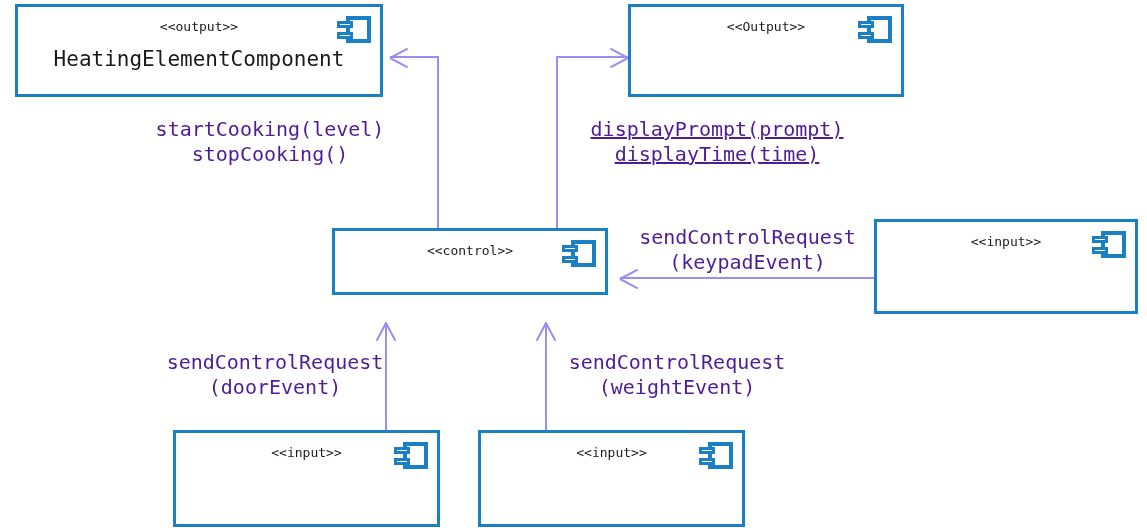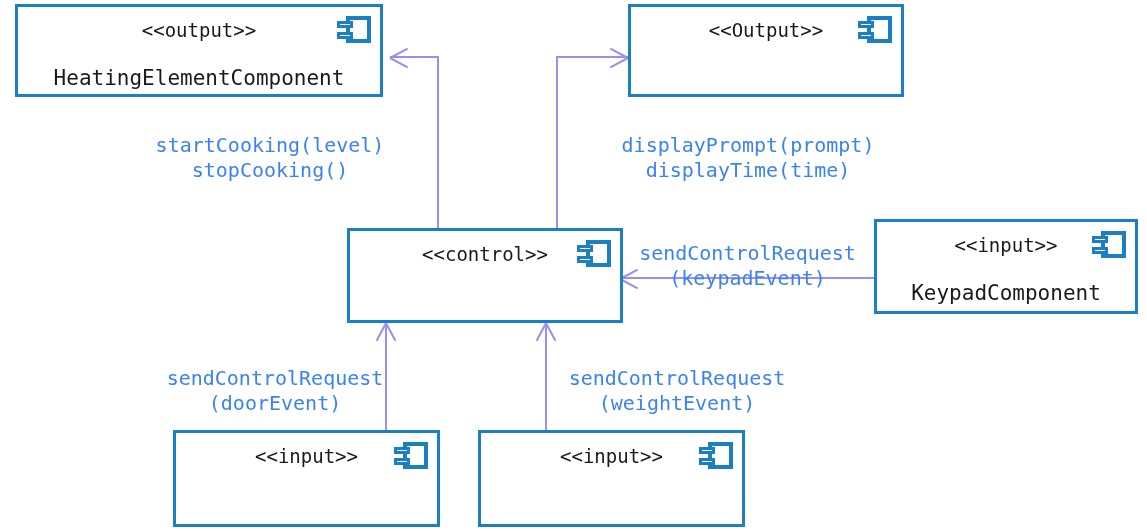--- a/index.html
+++ b/index.html
@@ -28,27 +28,26 @@
     position: absolute;
     left: 0;
     right: 0;
     text-align: center;
     color: #1a1a1a;
     font-family: "DejaVu Sans Mono", "Liberation Mono", monospace;
     white-space: nowrap;
   }
   .stereotype {
     top: 12px;
-    font-size: 19px;
+    font-size: 13px;
     letter-spacing: 0px;
   }
   .cname {
     top: 40px;
     font-size: 21px;
-    margin-top: 19px;
   }
 
   
   .comp-icon {
     position: absolute;
     top: 9px;
     right: 9px;
     width: 34px;
     height: 27px;
   }
@@ -105,27 +104,26 @@
   .head.right i.a { transform: rotate(152deg); }
   .head.right i.b { transform: rotate(208deg); }
   
   .head.up i.a { transform: rotate(62deg); }
   .head.up i.b { transform: rotate(118deg); }
 
   
   .edge-label {
     position: absolute;
     text-align: center;
-    color: #3b82f6;
+    color: #4c1d95;
     font-family: "DejaVu Sans Mono", "Liberation Mono", monospace;
     font-size: 20px;
     line-height: 25px;
     white-space: pre;
     z-index: 4;
-    margin-top: 16px;
   }
 </style>
 </head>
 <body>
 
 <div id="canvas">
 
   <div class="seg v" style="left:437px; top:56px; height:172px;"></div>
   <div class="seg h" style="left:390px; top:56px; width:49px;"></div>
   <div class="head left" style="left:390px; top:57px;">
@@ -154,21 +152,21 @@
 
   <div class="seg v" style="left:545px; top:322px; height:108px;"></div>
   <div class="head up" style="left:546px; top:322px;">
     <i class="a"></i>
       <i class="b"></i>
   </div>
 
   <div class="edge-label" style="left:120px; top:117px; width:300px;">startCooking(level)
 stopCooking()</div>
 
-  <div class="edge-label" style="left:593px; top:117px; width:310px;">displayPrompt(prompt)
+  <div class="edge-label" style="left:562px; top:117px; width:310px;text-decoration:underline;">displayPrompt(prompt)
 displayTime(time)</div>
 
   <div class="edge-label" style="left:625px; top:225px; width:245px;">sendControlRequest
 (keypadEvent)</div>
 
   <div class="edge-label" style="left:150px; top:350px; width:250px;">sendControlRequest
 (doorEvent)</div>
 
   <div class="edge-label" style="left:552px; top:350px; width:250px;">sendControlRequest
 (weightEvent)</div>
@@ -185,32 +183,31 @@
 
   <div class="component" style="left:628px; top:4px; width:276px; height:93px;">
     <div class="comp-text stereotype">&lt;&lt;Output&gt;&gt;</div>
     <div class="comp-icon">
       <div class="body"></div>
       <div class="tab tab1"></div>
       <div class="tab tab2"></div>
     </div>
   </div>
 
-  <div class="component" style="left:347px; top:228px; width:276px; height:95px;">
+  <div class="component" style="left:332px; top:228px; width:276px; height:67px;">
     <div class="comp-text stereotype">&lt;&lt;control&gt;&gt;</div>
     <div class="comp-icon">
       <div class="body"></div>
       <div class="tab tab1"></div>
       <div class="tab tab2"></div>
     </div>
   </div>
 
   <div class="component" style="left:874px; top:219px; width:264px; height:95px;">
     <div class="comp-text stereotype">&lt;&lt;input&gt;&gt;</div>
-    <div class="comp-text cname">KeypadComponent</div>
     <div class="comp-icon">
       <div class="body"></div>
       <div class="tab tab1"></div>
       <div class="tab tab2"></div>
     </div>
   </div>
 
   <div class="component" style="left:173px; top:430px; width:267px; height:97px;">
     <div class="comp-text stereotype">&lt;&lt;input&gt;&gt;</div>
     <div class="comp-icon">

